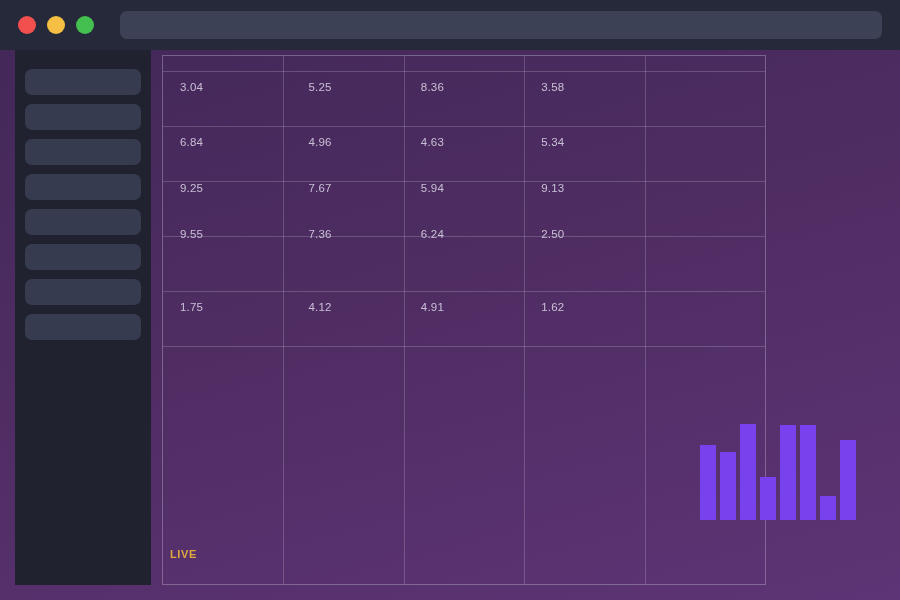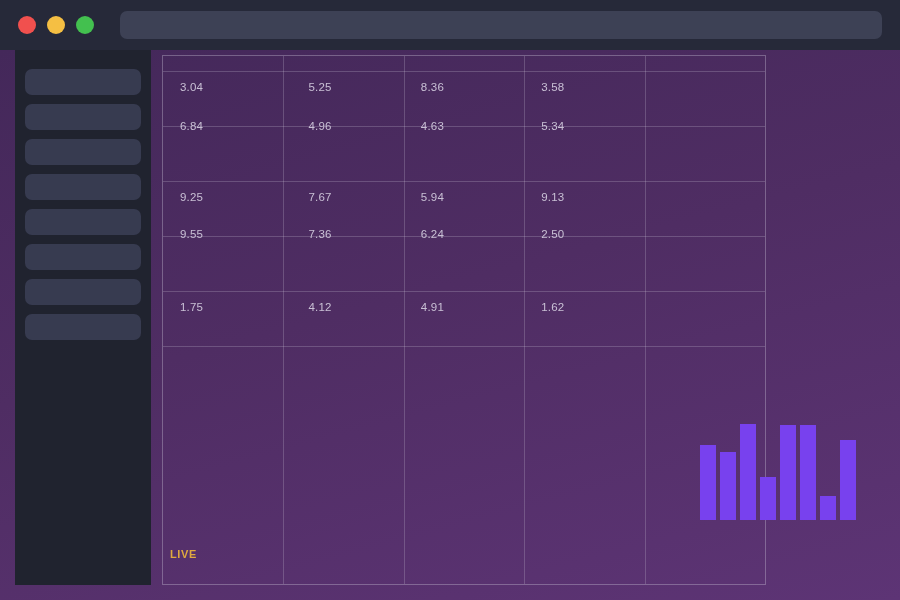--- a/index.html
+++ b/index.html
@@ -49,21 +49,21 @@
     border:1px solid rgba(199,192,214,0.38);
   }
   .vline{position:absolute;top:0;bottom:0;width:1px;background:rgba(199,192,214,0.26);}
   .v1{left:20%;} .v2{left:40%;} .v3{left:60%;} .v4{left:80%;}
   .hline{position:absolute;left:0;right:0;height:1px;background:rgba(199,192,214,0.26);}
   .h1{top:15px;} .h2{top:70px;} .h3{top:125px;} .h4{top:180px;} .h5{top:235px;} .h6{top:290px;}
 
   .cell{
     position:absolute;font-size:11.5px;color:#c9c0d5;letter-spacing:0.2px;
   }
-  .r0{top:25px;} .r1{top:64px;} .r2{top:135px;} .r3{top:172px;} .r4{top:245px;}
+  .r0{top:25px;} .r1{top:80px;} .r2{top:126px;} .r3{top:172px;} .r4{top:245px;}
   .c0{left:17px;} .c1{left:calc(20% + 17px);margin-left:8px;} .c2{left:calc(40% + 17px);} .c3{left:calc(60% + 17px);}
 
   
   .live{
     position:absolute;left:170px;top:548px;
     font-size:11px;font-weight:bold;color:#dfa93f;letter-spacing:0.6px;
   }
 
   
   .bars{

